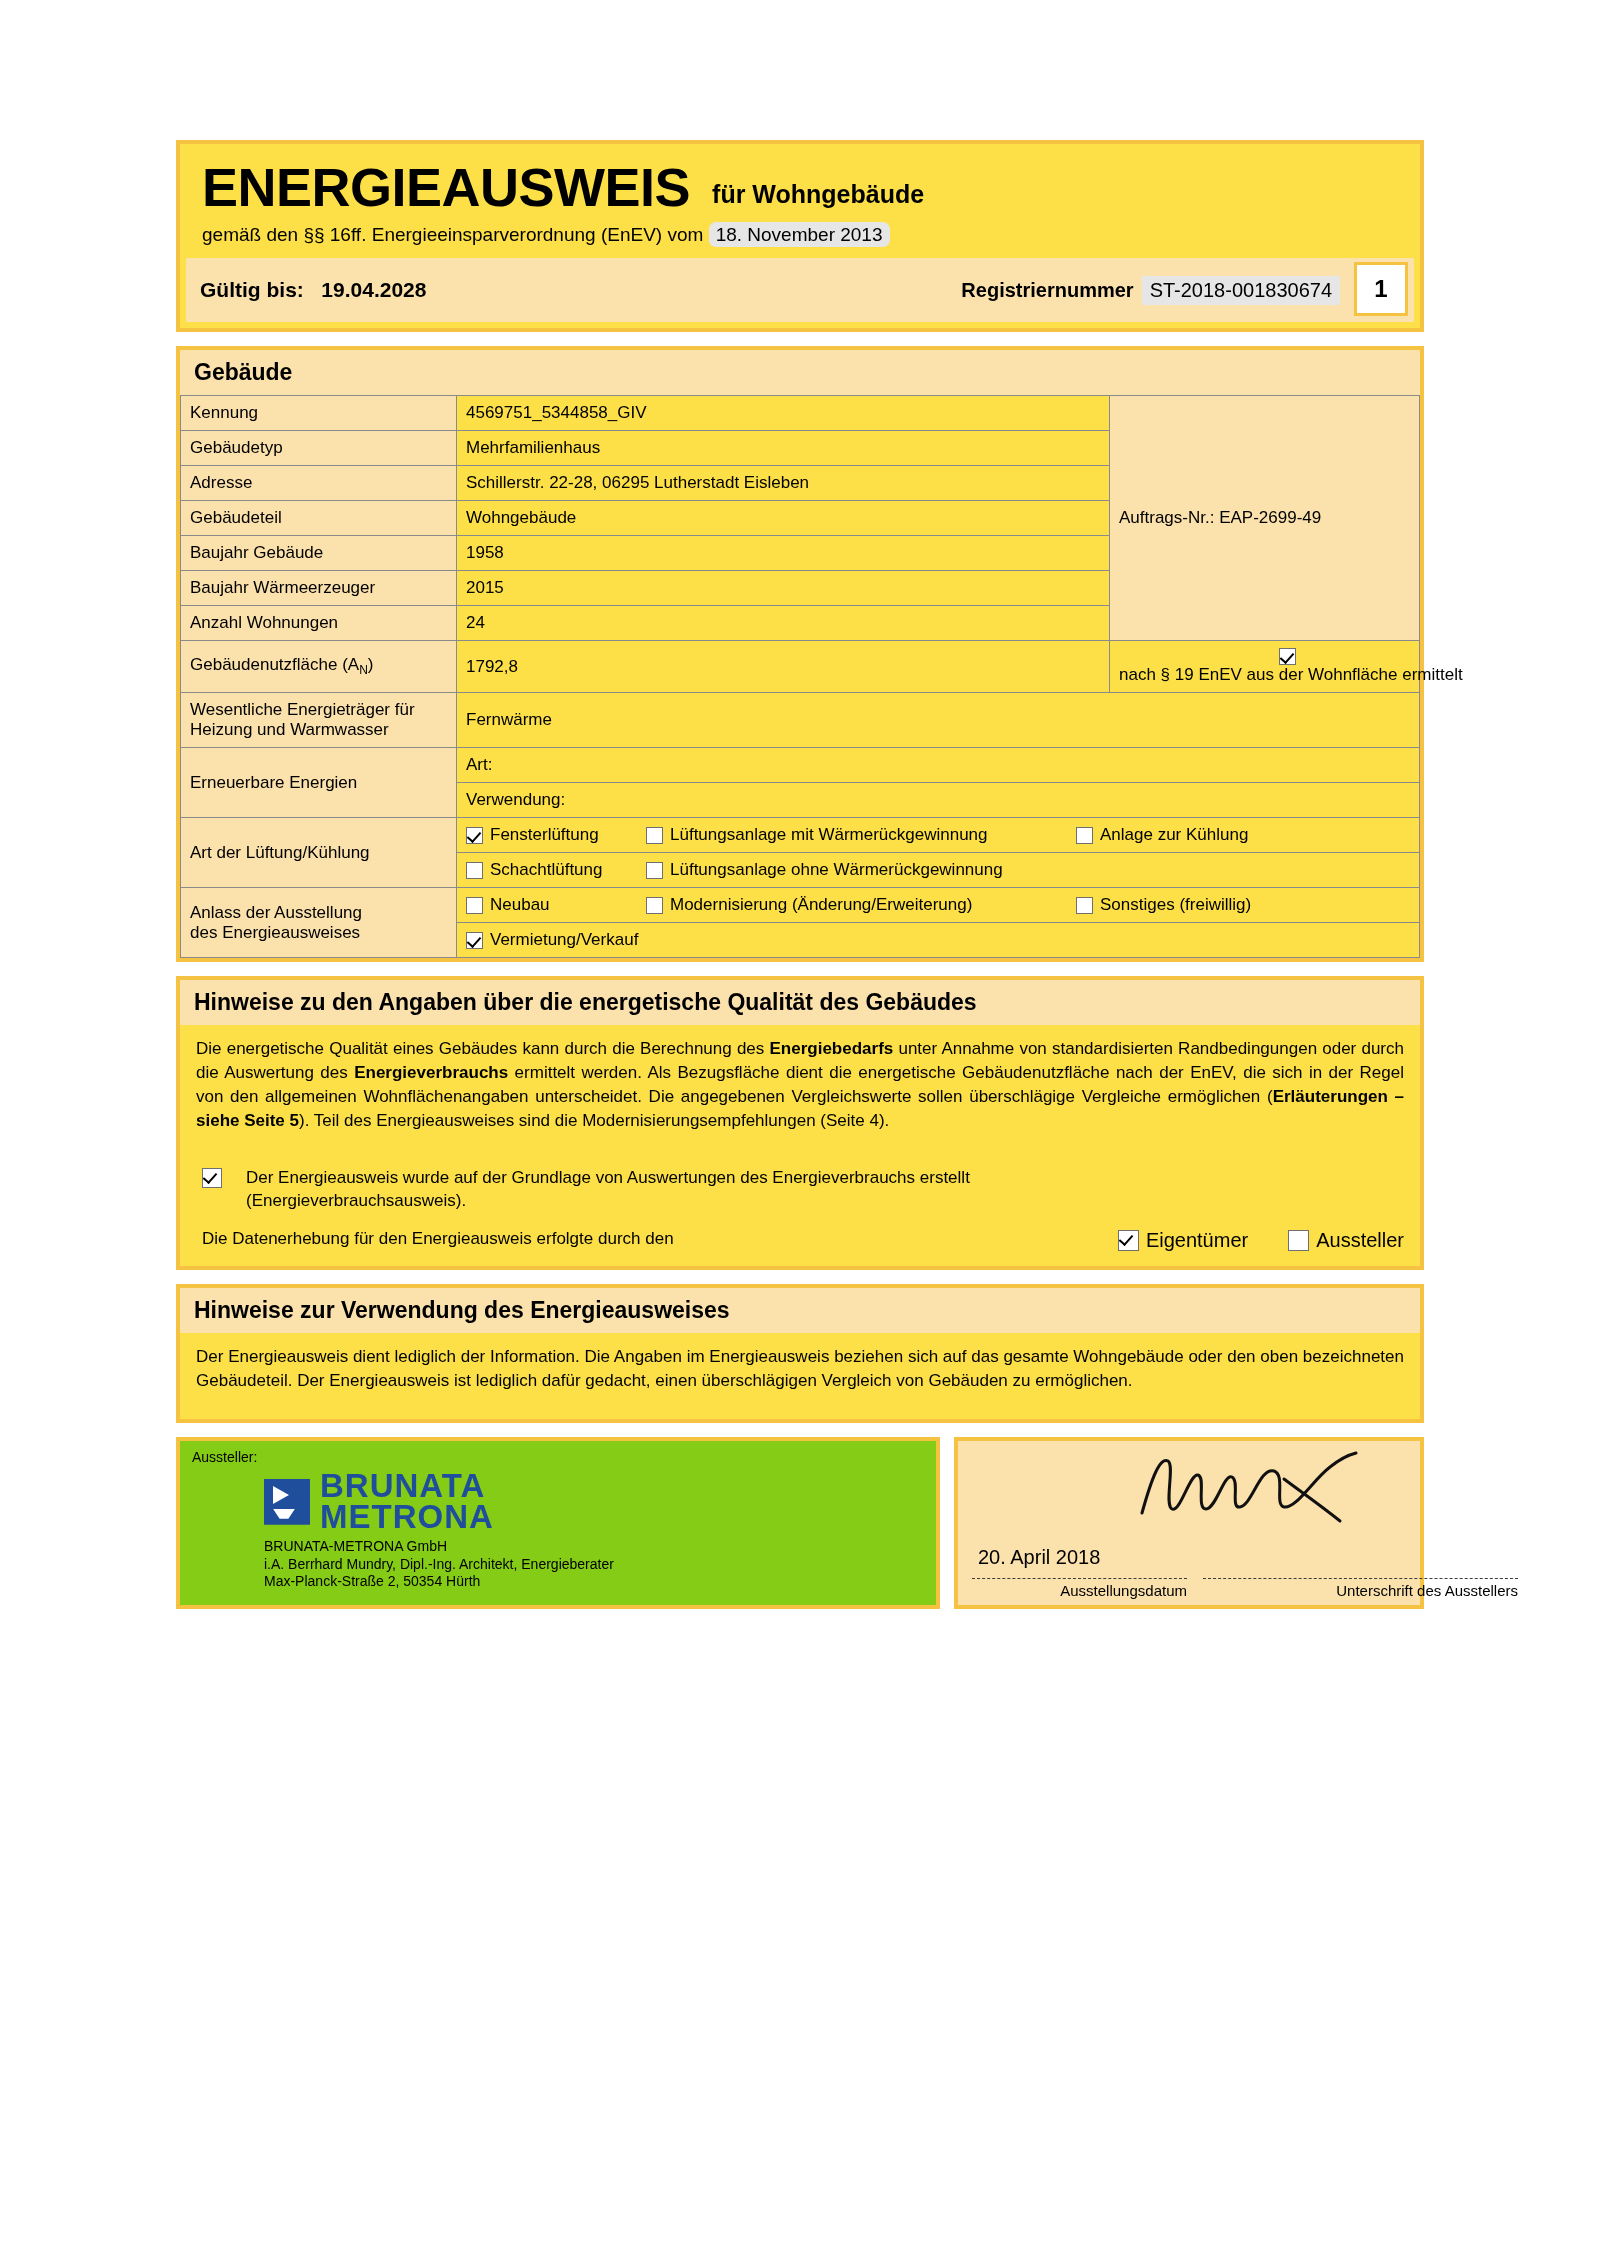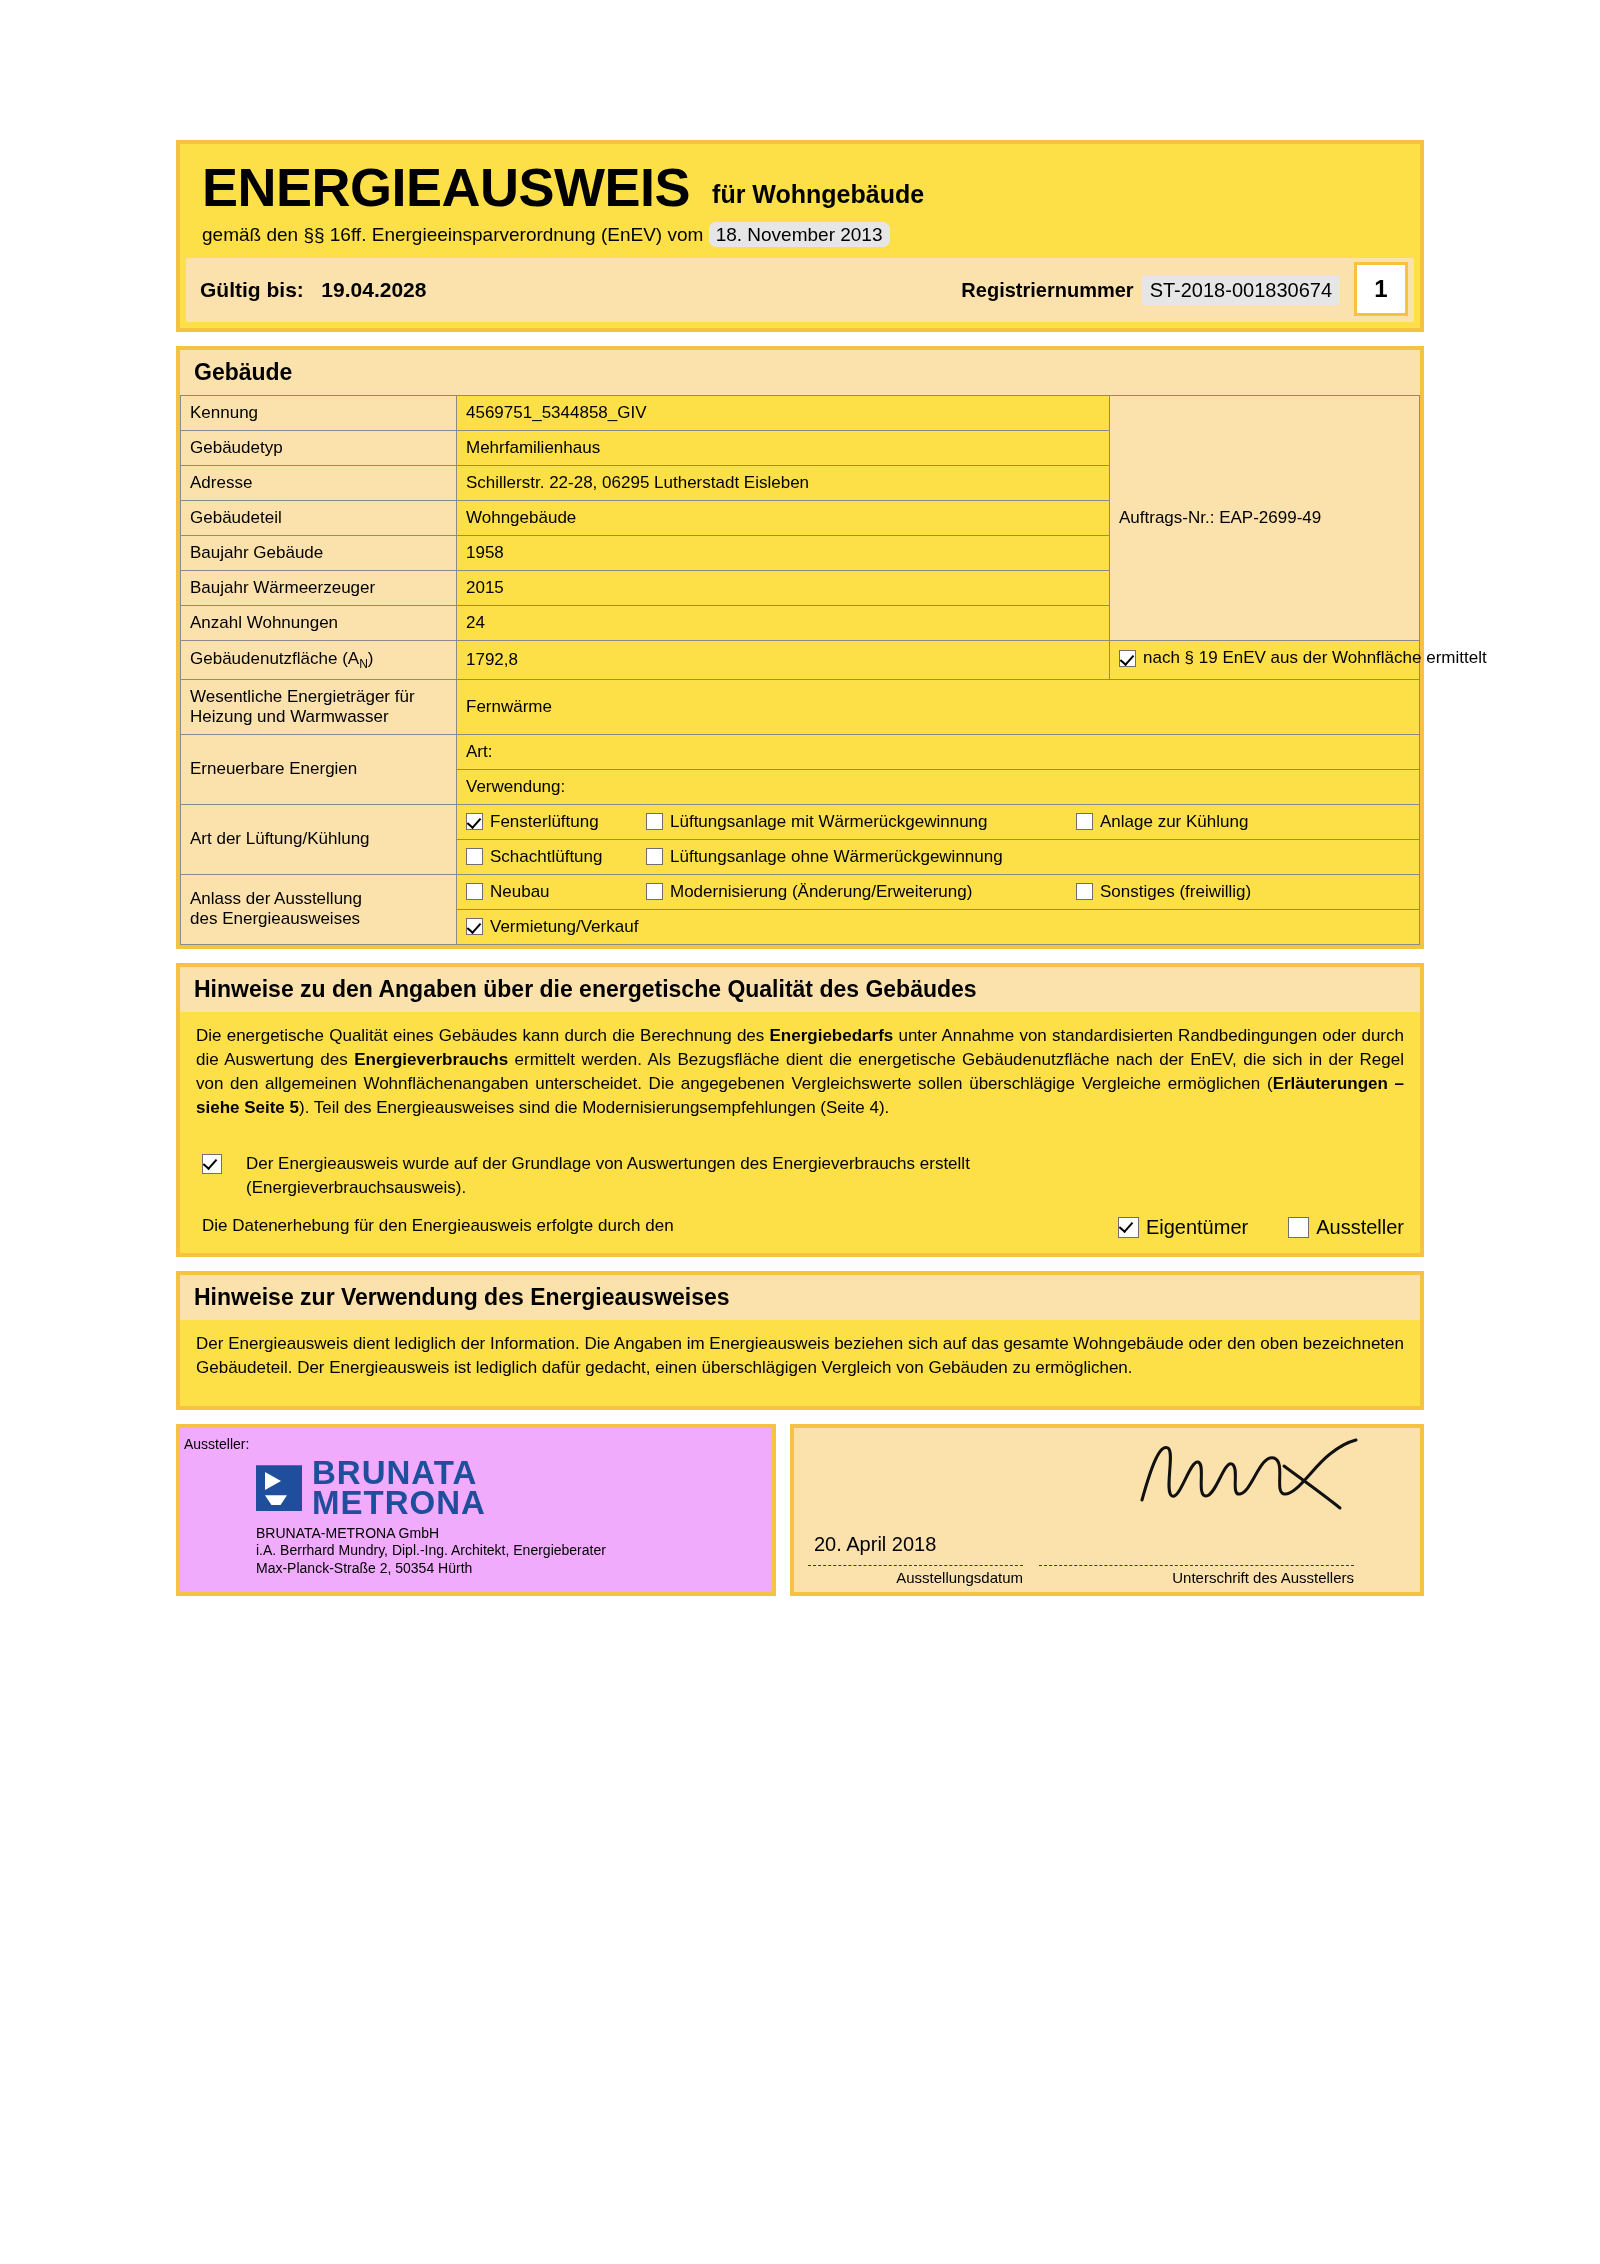--- a/index.html
+++ b/index.html
@@ -168,20 +168,21 @@
     width: 6px;
     height: 11px;
     border: solid #000;
     border-width: 0 2.4px 2.4px 0;
     transform: rotate(42deg);
   }
   .cbline {
     display: inline-flex;
     align-items: center;
     white-space: nowrap;
+    flex-direction: column;
   }
   .optrow {
     display: flex;
     align-items: center;
   }
   .optrow > div { display: flex; align-items: center; }
 
   
   .para {
     font-size: 17px;
@@ -222,25 +223,25 @@
     width: 21px;
     height: 21px;
   }
 
   
   .footer {
     display: flex;
     gap: 14px;
   }
   .foot-left {
-    width: 600px;
+    width: 764px;
     border: 4px solid #f5c242;
-    background: #f0abfc;
+    background: #84cc16;
     box-sizing: border-box;
-    padding: 8px 12px 10px 4px;
+    padding: 8px 12px 10px 12px;
     position: relative;
     min-height: 172px;
   }
   .foot-right {
     flex: 1;
     border: 4px solid #f5c242;
     background: #fbe2ad;
     box-sizing: border-box;
     padding: 8px 12px 10px 12px;
     position: relative;

